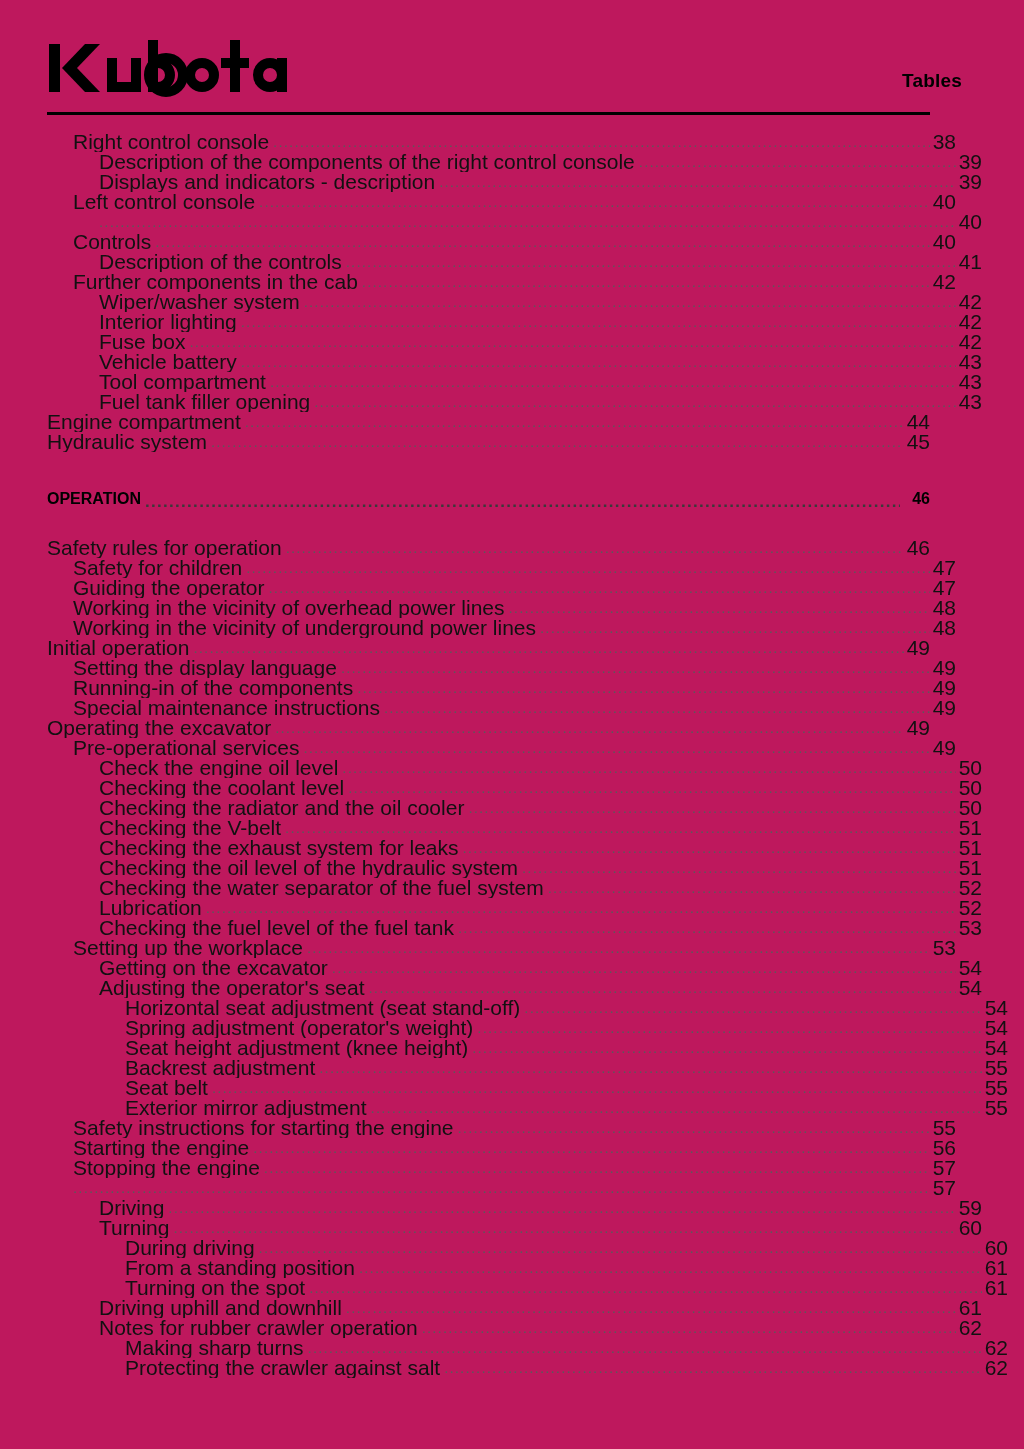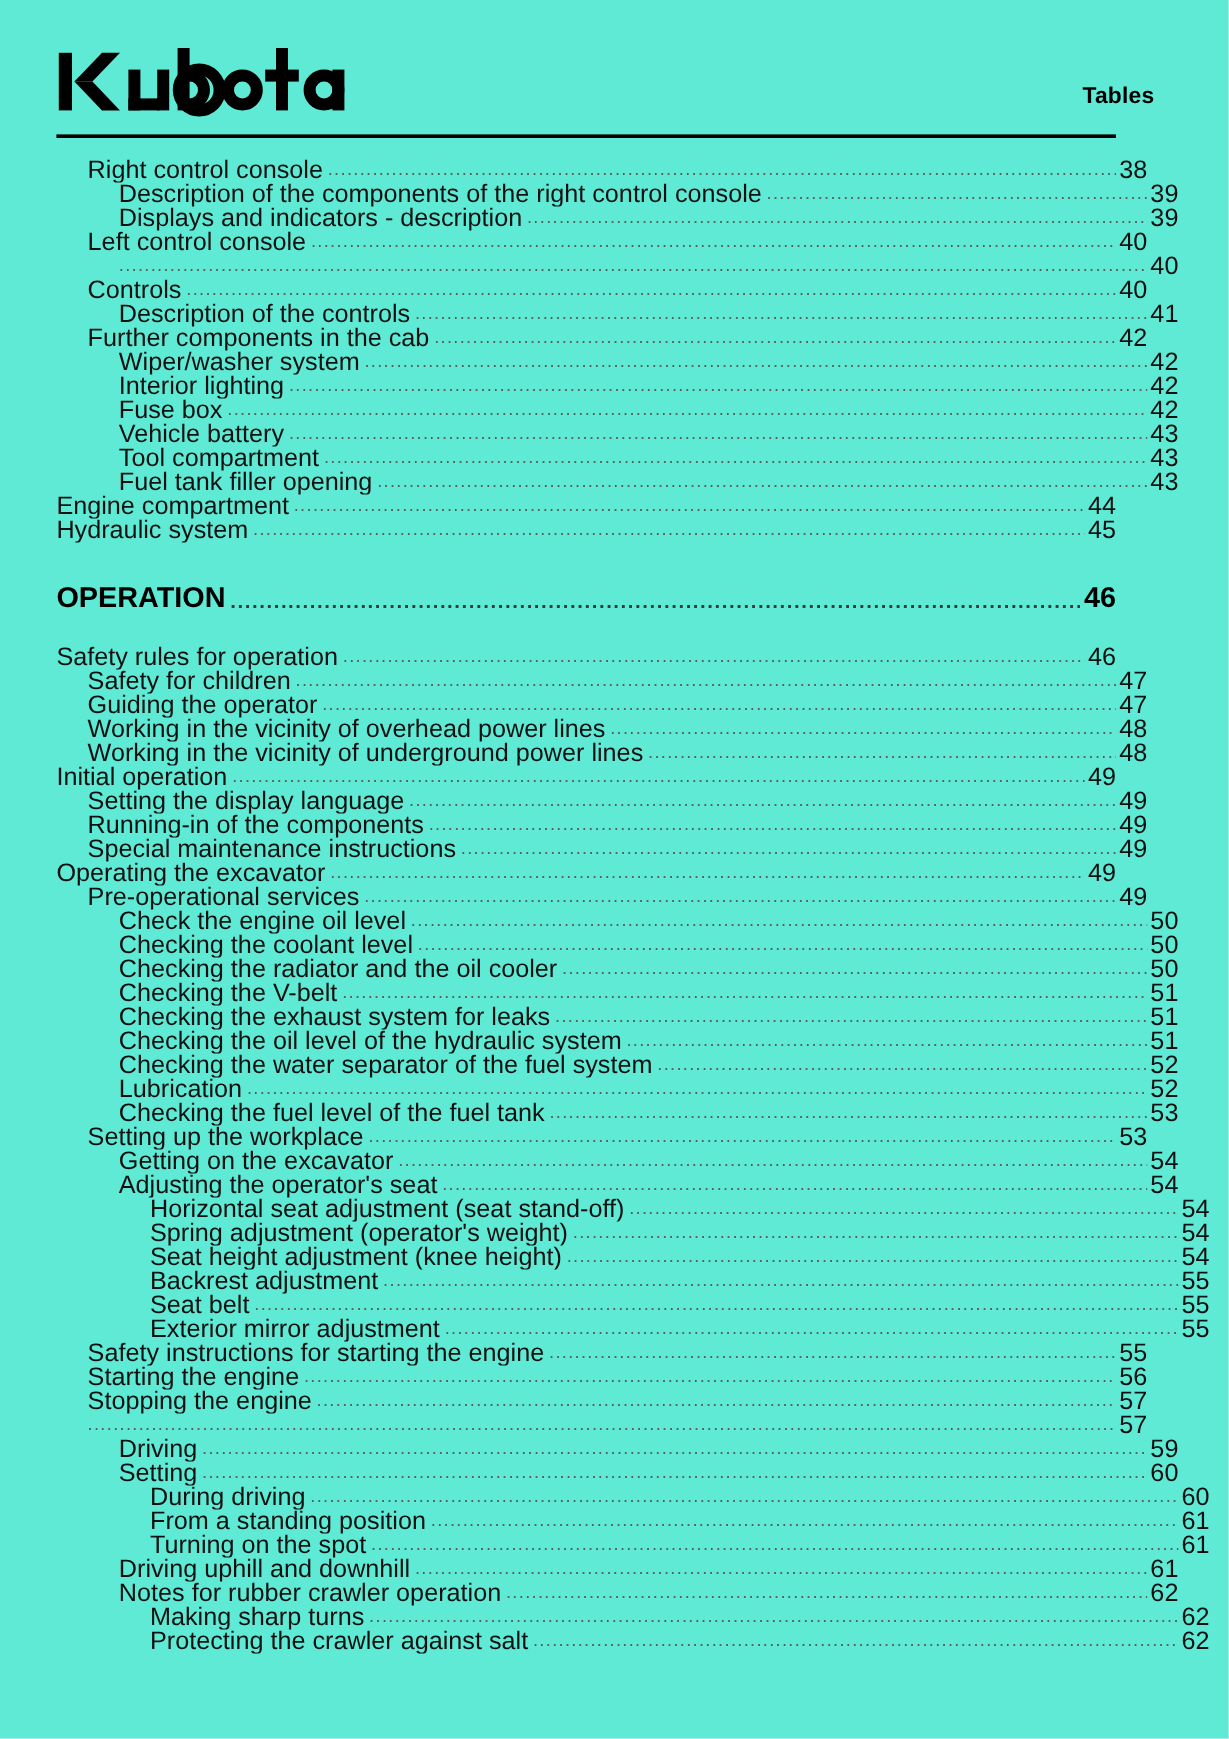--- a/index.html
+++ b/index.html
@@ -9,21 +9,21 @@
     background: #ffffff;
   }
   body {
     font-family: "Liberation Sans", sans-serif;
     color: #000000;
   }
   .page {
     position: relative;
     width: 1024px;
     height: 1449px;
-    background: #5eead4;
+    background: #be185d;
     overflow: hidden;
     box-sizing: border-box;
   }
 
   
   .header {
     position: absolute;
     left: 0;
     top: 0;
     width: 1024px;
@@ -106,21 +106,21 @@
   }
 
   
   .lvl0 { padding-left: 0px; }
   .lvl1 { padding-left: 26px; }
   .lvl2 { padding-left: 52px; }
   .lvl3 { padding-left: 78px; justify-content: center; }
 
   
   .toc-entry.section {
-    font-size: 24px;
+    font-size: 16px;
     font-weight: bold;
     line-height: 26px;
     height: 26px;
     color: #000;
   }
   .toc-entry.section .leader::after {
     font-size: 17px;
     letter-spacing: 1.3px;
     color: #3a3a3a;
   }
@@ -424,21 +424,21 @@
       <div class="toc-entry lvl1">
         <span class="leader"></span>
         <span class="pageno">57</span>
       </div>
       <div class="toc-entry lvl2">
         <span class="label">Driving</span>
         <span class="leader"></span>
         <span class="pageno">59</span>
       </div>
       <div class="toc-entry lvl2">
-        <span class="label">Setting</span>
+        <span class="label">Turning</span>
         <span class="leader"></span>
         <span class="pageno">60</span>
       </div>
       <div class="toc-entry lvl3">
         <span class="label">During driving</span>
         <span class="leader"></span>
         <span class="pageno">60</span>
       </div>
       <div class="toc-entry lvl3">
         <span class="label">From a standing position</span>

